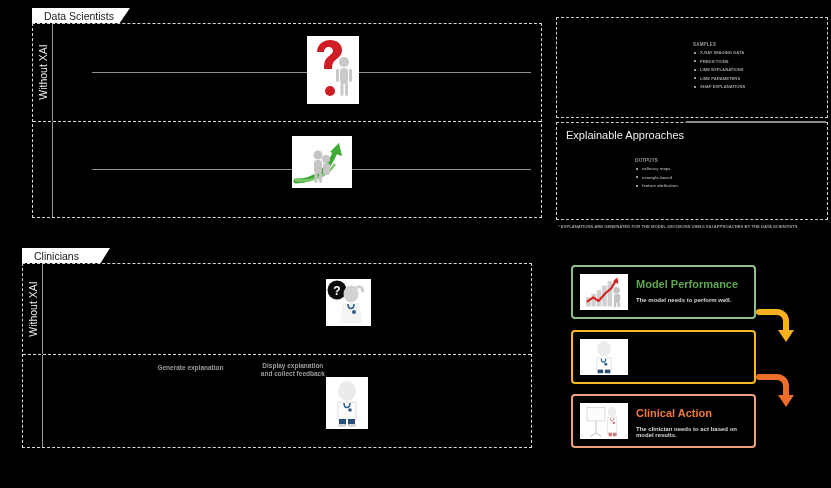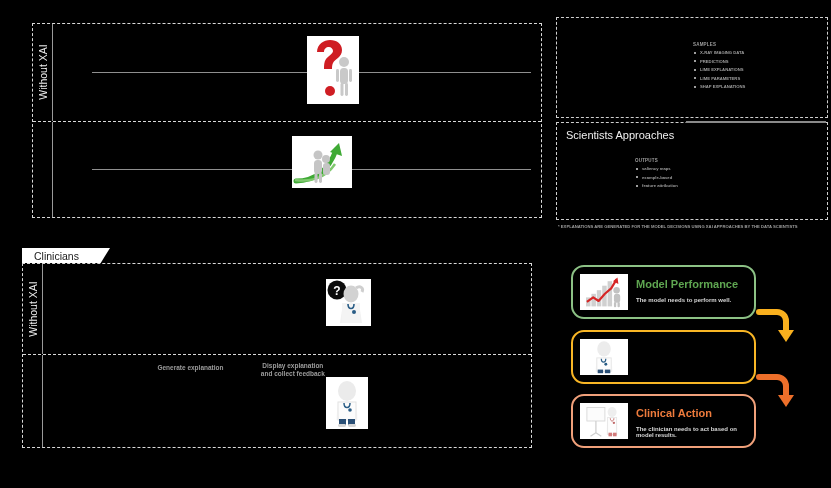--- a/index.html
+++ b/index.html
@@ -61,40 +61,41 @@
           margin:0 0 3.5px 7px;position:relative;}
   .blk-li:before{content:"";position:absolute;left:-6px;top:1.5px;
           width:2px;height:2px;background:#9e9e9e;}
   .foot{
     position:absolute;font-size:4.2px;font-weight:bold;color:#9e9e9e;
     white-space:nowrap;
   }
 
   
   .card{
-    position:absolute;border:2.5px solid #000;border-radius:13px;box-sizing:border-box;
+    position:absolute;border:2.5px solid #000;border-radius:4px;box-sizing:border-box;
     background:#000;
   }
   .card-ico{
     position:absolute;left:7px;top:7px;bottom:7px;width:48px;background:#fff;
     overflow:hidden;
   }
   .card-ico svg{display:block;width:100%;height:100%;}
   .card-txt{position:absolute;left:63px;right:10px;top:11px;}
   .card-h{font-size:11px;font-weight:bold;line-height:13px;}
   .card-p{font-size:6px;font-weight:bold;color:#d7d7d7;margin-top:6px;}
   .hook{position:absolute;}
   .hook svg{display:block;}
 </style>
 </head>
 <body>
 
 <div class="stage">
 
   <div class="lane-group" style="left:14px;top:8px;width:528px;height:210px;">
+    <div class="lane-tab">Data Scientists</div>
     <div class="lane-box">
 
       <div class="lane-row" style="height:50%;">
         <div class="lane-head">
           <span>Without XAI</span>
         </div>
         <div class="lane-body">
           <div class="flowline"></div>
           <div class="tile" style="left:52%;top:12%;width:52px;height:68px;">
             <svg viewBox="0 0 52 68">
@@ -204,21 +205,21 @@
       <div class="blk-h">SAMPLES</div>
       <div class="blk-li">X-RAY IMAGING DATA</div>
       <div class="blk-li">PREDICTIONS</div>
       <div class="blk-li">LIME EXPLANATIONS</div>
       <div class="blk-li">LIME PARAMETERS</div>
       <div class="blk-li">SHAP EXPLANATIONS</div>
     </div>
   </div>
 
   <div class="panel" style="left:556px;top:122px;width:272px;height:98px;">
-    <div class="panel-title">Scientists Approaches</div>
+    <div class="panel-title">Explainable Approaches</div>
     <div class="blk" style="left:78px;top:35px;">
       <div class="blk-h">OUTPUTS</div>
       <div class="blk-li">saliency maps</div>
       <div class="blk-li">example-based</div>
       <div class="blk-li">feature attribution</div>
     </div>
   </div>
   <div class="panel-rule" style="left:686px;top:121px;width:140px;"></div>
 
   <div class="foot" style="left:558px;top:224px;">* EXPLANATIONS ARE GENERATED FOR THE MODEL DECISIONS USING XAI APPROACHES BY THE DATA SCIENTISTS</div>

